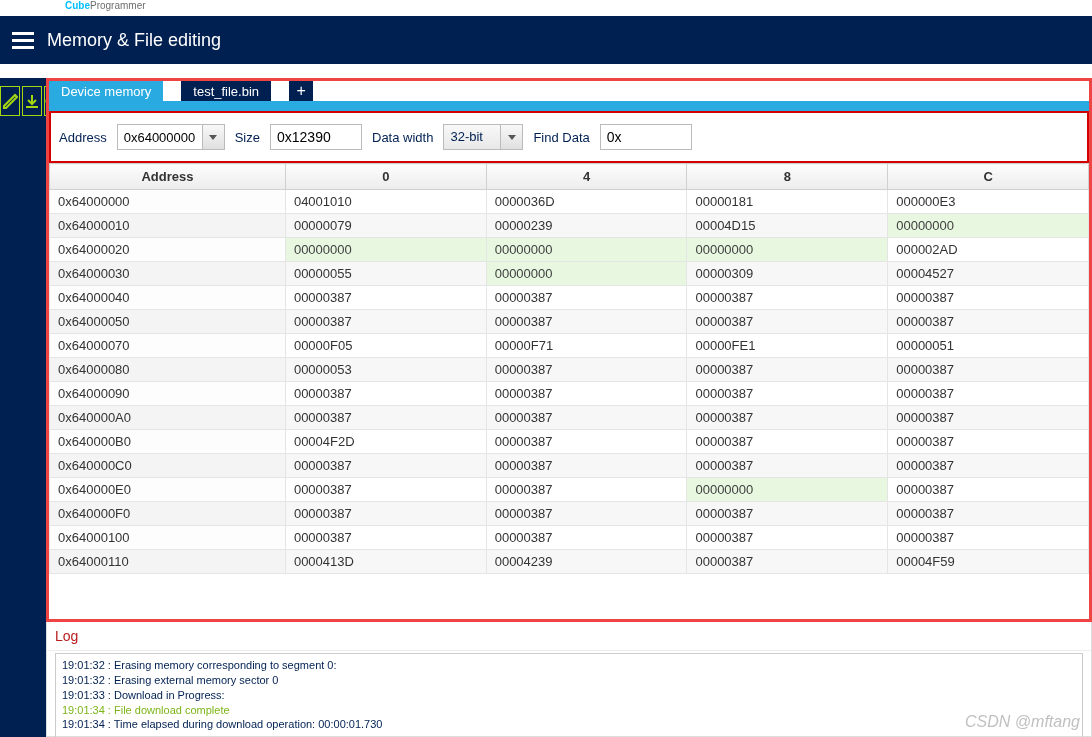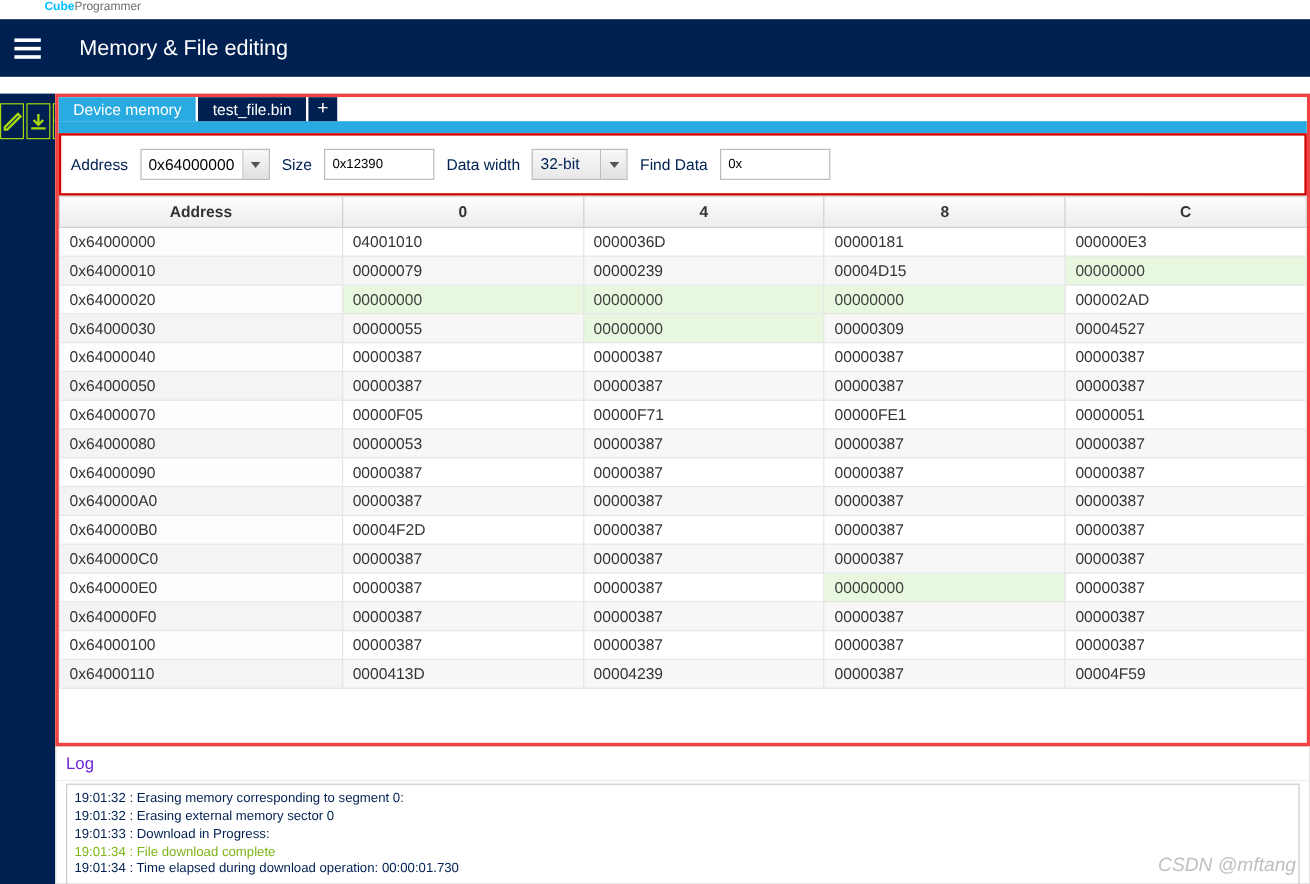--- a/index.html
+++ b/index.html
@@ -1,56 +1,56 @@
 <!DOCTYPE html>
 <html><head>
   <meta charset="utf-8">
   <style>
     * { box-sizing: border-box; margin: 0; padding: 0; font-family: "Segoe UI", Arial, sans-serif; }
     body { width: 1092px; height: 737px; overflow: hidden; background: #fff; position: relative; }
-    .logo { position: absolute; top: 0; left: 37px; font-size: 10px; }
+    .logo { position: absolute; top: 0; left: 65px; font-size: 10px; }
     .logo .c { color: #00BFFF; font-weight: bold; }
     .logo .p { color: #6e6e6e; }
 
     .header { position: absolute; top: 16px; left: 0; right: 0; height: 48px; background: #002052; display: flex; align-items: center; color: #fff; }
     .hamburger { width: 46px; height: 46px; display: flex; flex-direction: column; justify-content: center; align-items: center; gap: 4px; cursor: pointer; }
     .hamburger div { width: 22px; height: 3px; background: #fff; }
-    .title { font-size: 18px; font-weight: 300; margin-left: 20px; }
+    .title { font-size: 18px; font-weight: 300; margin-left: 1px; }
 
     .sidebar { position: absolute; top: 78px; left: 0; width: 46px; bottom: 0; background: #002052; display: flex; flex-direction: row; gap: 2px; padding-top: 6px; }
     .sidebar .sbtn { width: 34px; height: 30px; margin: 2px auto; border: 1px solid #a5d610; color: #a5d610; display: flex; align-items: center; justify-content: center; font-size: 11px; cursor: pointer; }
     .sidebar .sbtn svg { width: 18px; height: 18px; stroke: #a5d610; fill: none; stroke-width: 2; }
 
     .main { position: absolute; top: 78px; left: 46px; right: 0; bottom: 115px; background: #fff; border: 3px solid #ef4444; display: flex; flex-direction: column; }
 
     .tabs { display: flex; height: 30px; background: #fff; border-bottom: 10px solid #29abe2; }
     .tab { padding: 0 12px; display: flex; align-items: center; font-size: 13px; cursor: pointer; }
     .tab.active { background: #29abe2; color: #fff; }
-    .tab.inactive { background: #002052; color: #fff; margin-left: 2px; }
+    .tab.inactive { background: #002052; color: #fff; margin-left: 18px; }
     .tab.plus { width: 24px; justify-content: center; font-size: 16px; }
 
     .toolbar { border: 2px solid #d40000; height: 52px; display: flex; align-items: center; gap: 10px; padding: 0 8px; font-size: 13px; color: #002052; }
     .toolbar label { white-space: nowrap; }
     .toolbar .combo { display: flex; height: 26px; }
     .toolbar .combo input, .toolbar .combo .sel { height: 26px; border: 1px solid #bbb; padding: 0 6px; font-size: 13px; background: #fff; }
     .toolbar .combo .dd { width: 22px; height: 26px; border: 1px solid #bbb; border-left: none; background: linear-gradient(#f8f8f8,#e0e0e0); display: flex; align-items: center; justify-content: center; cursor: pointer; }
-    .toolbar input.plain { height: 26px; border: 1px solid #bbb; padding: 0 6px; font-size: 11px; width: 92px; }
+    .toolbar input.plain { height: 26px; border: 1px solid #bbb; padding: 0 6px; font-size: 14px; width: 92px; }
 
     .gridwrap { flex: 1; overflow: auto; }
     .grid { width: 100%; border-collapse: collapse; font-size: 13px; table-layout: fixed; }
     .grid th { background: linear-gradient(#fdfdfd,#ececec); border: 1px solid #d0d0d0; padding: 4px 8px; font-weight: bold; color: #333; text-align: center; height: 26px; }
     .grid th:first-child { text-align: center; }
     .grid td { border: 1px solid #e5e5e5; padding: 4px 8px; color: #333; text-align: left; height: 23px; }
     .grid td.addr { background: #fdfdfd; }
     .grid tr:nth-child(even) td { background: #f7f7f7; }
     .grid tr:nth-child(even) td.addr { background: #f4f4f4; }
     .grid td.zero { background: #e8f7e0 !important; color: #404040; }
 
     .logbox { position: absolute; left: 46px; right: 0; bottom: 0; height: 115px; border: 1px solid #ddd; border-top: none; }
-    .loghead { padding: 6px 8px; font-size: 14px; color: #6d28d9; border-bottom: 1px solid #eee; }
+    .loghead { padding: 6px 8px; font-size: 14px; color: #b91c1c; border-bottom: 1px solid #eee; }
     .loglines { border: 1px solid #ccc; margin: 2px 8px 6px 8px; padding: 4px 6px; font-size: 11px; height: 91px; overflow: hidden; }
     .loglines div { color: #002052; line-height: 1.35; }
     .loglines .ok { color: #7cb518; }
     .watermark { position: absolute; right: 12px; bottom: 6px; color: #c0c0c0; font-size: 16px; font-style: italic; pointer-events: none; }
     .caret { width: 0; height: 0; border-left: 4px solid transparent; border-right: 4px solid transparent; border-top: 5px solid #555; }
   </style>
 </head>
 <body>
 
 <div class="logo">

